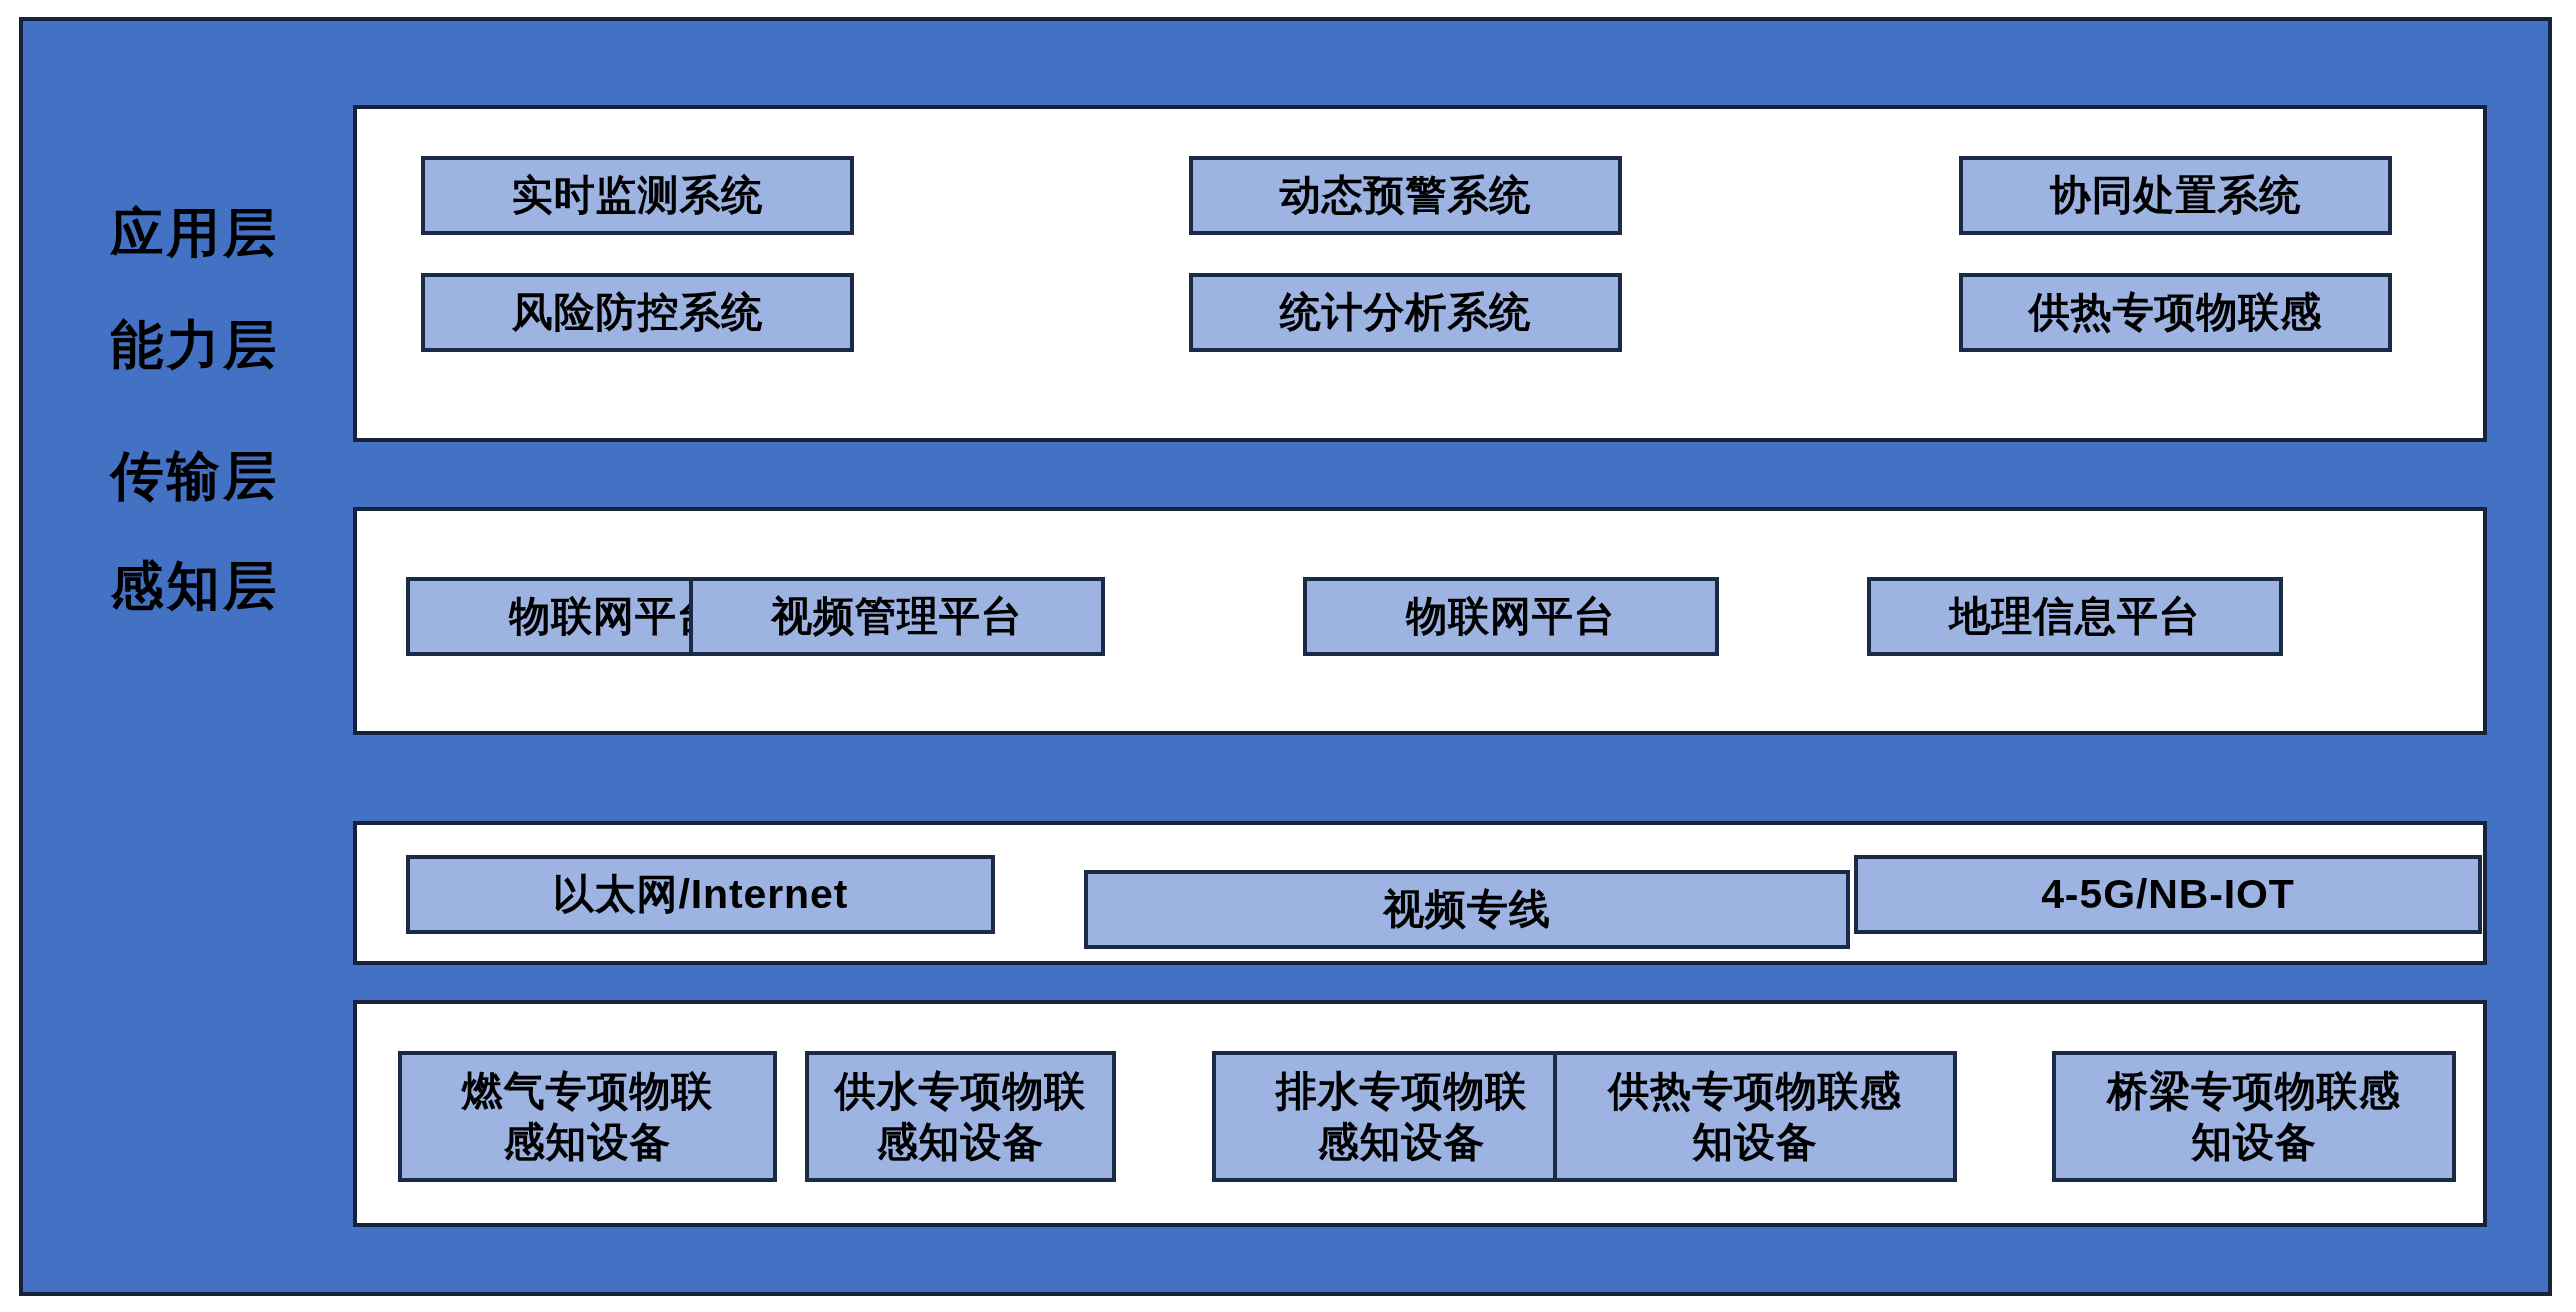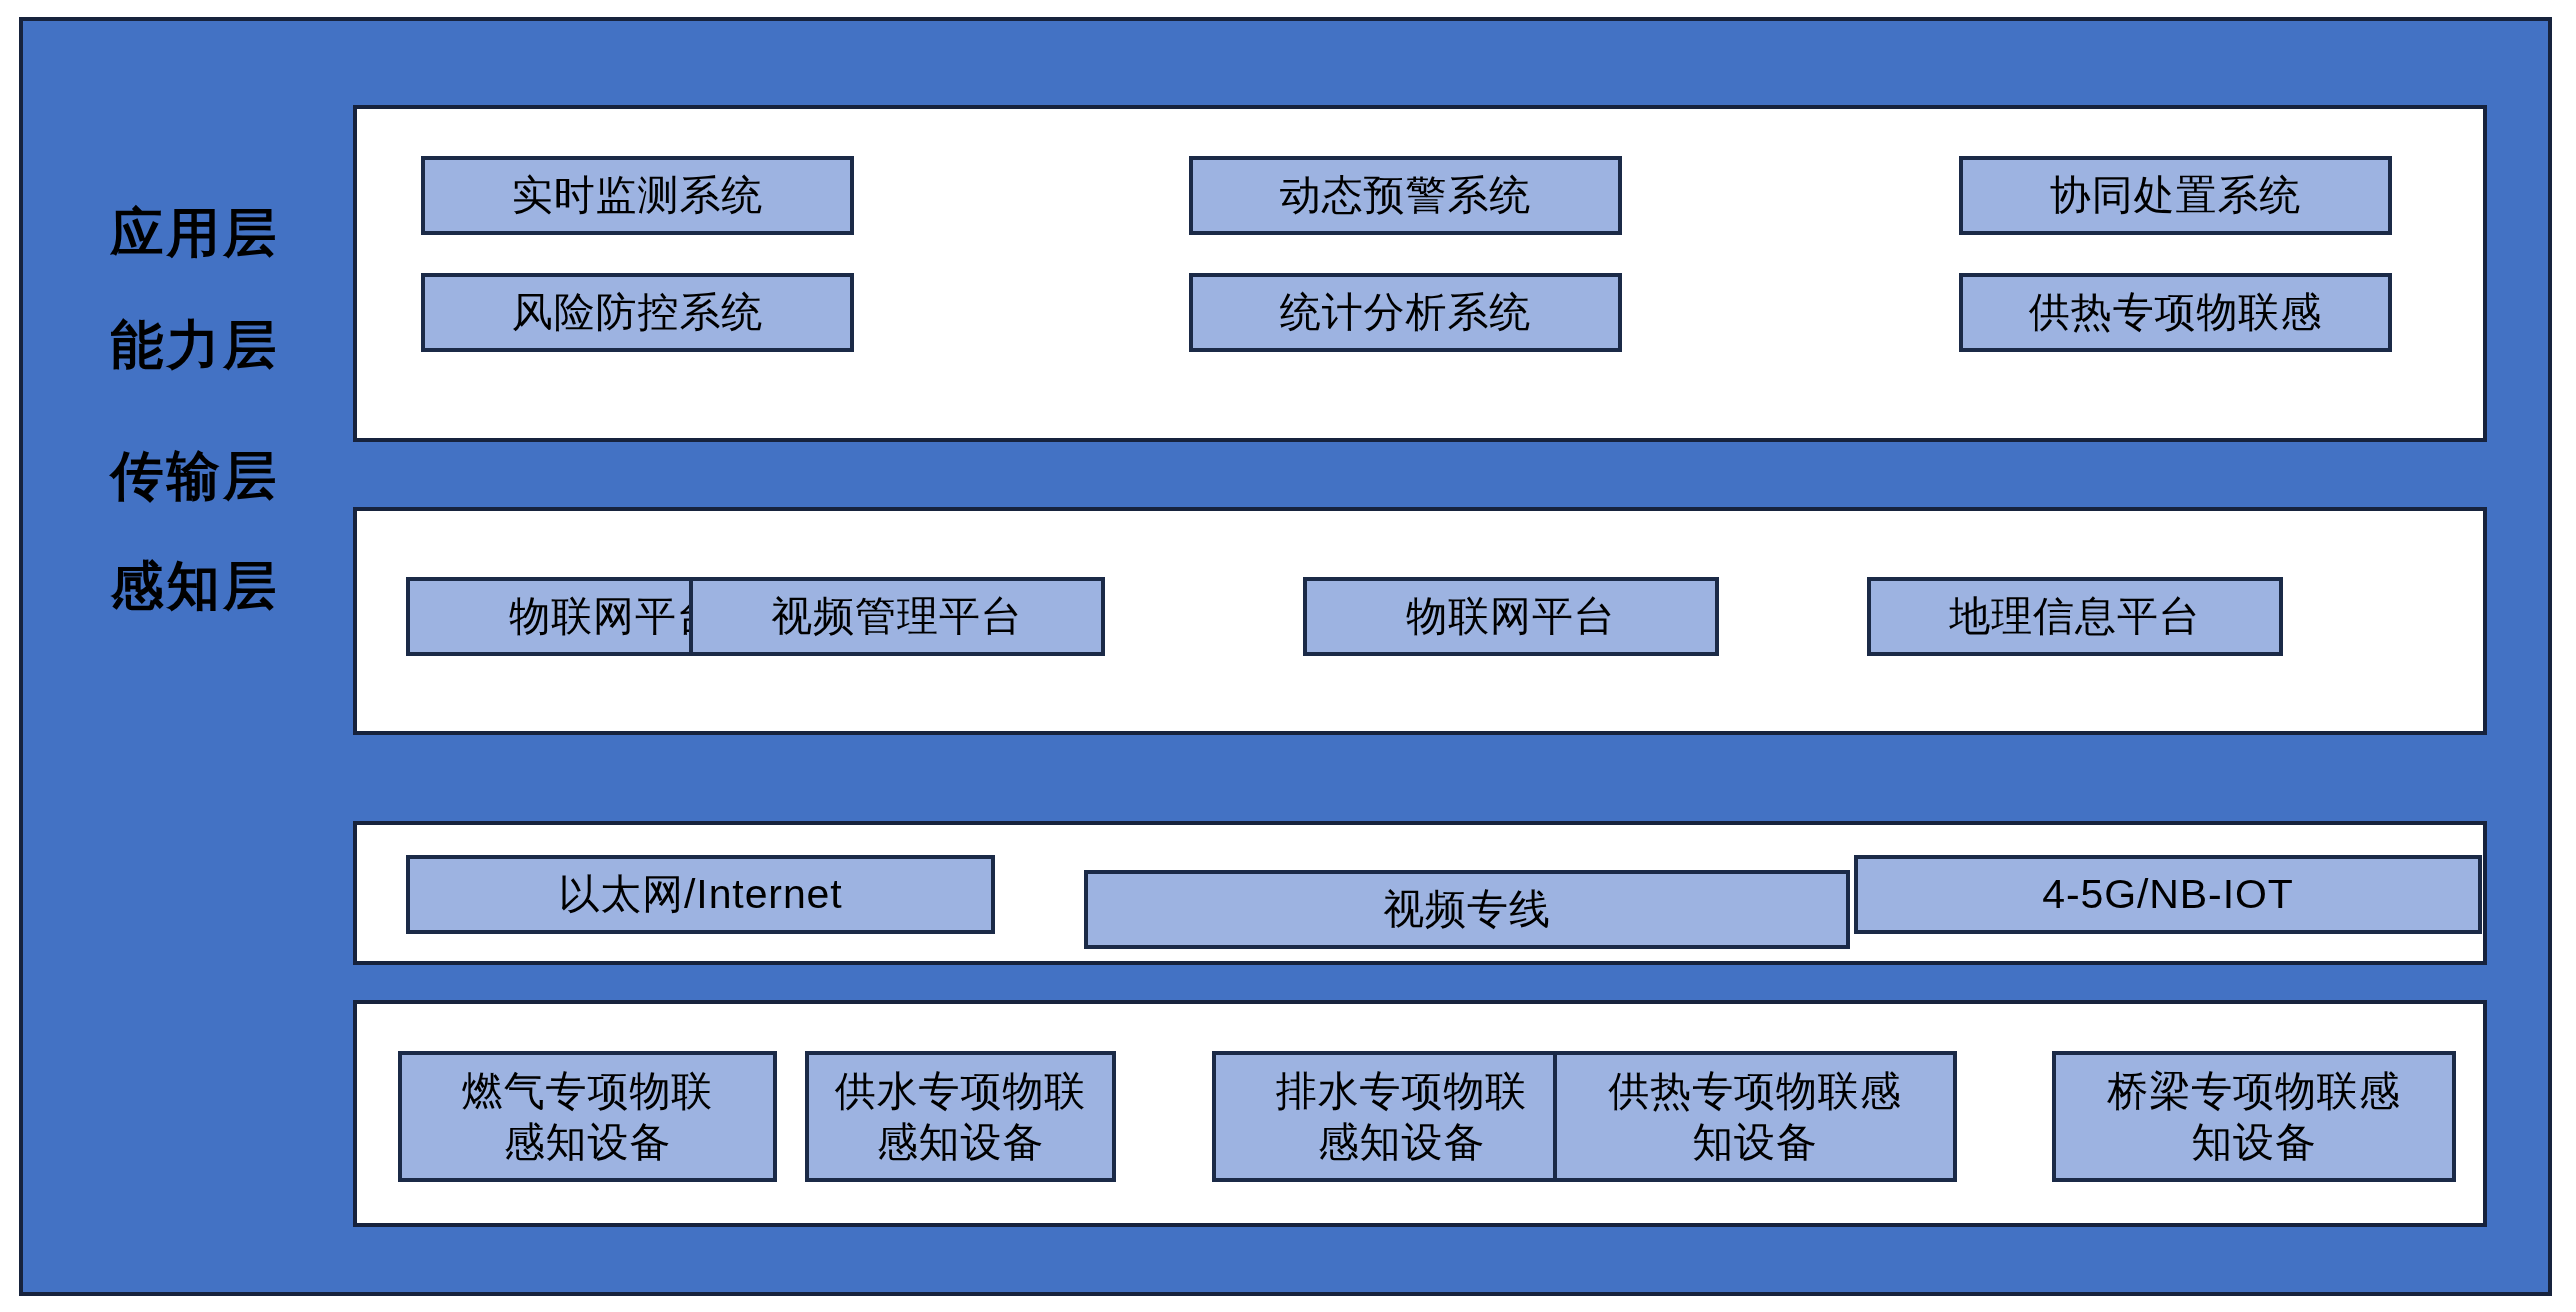--- a/index.html
+++ b/index.html
@@ -38,20 +38,21 @@
   }
 
   
   .panel{
     position:absolute;
     left:330px;
     width:2134px;
     background:#ffffff;
     border:4.3px solid #17233D;
     box-sizing:border-box;
+    font-weight:bold;
   }
 
   
   .node{
     position:absolute;
     background:#9DB3E1;
     border:4.3px solid #1B2A47;
     box-sizing:border-box;
     display:flex;
     align-items:center;

